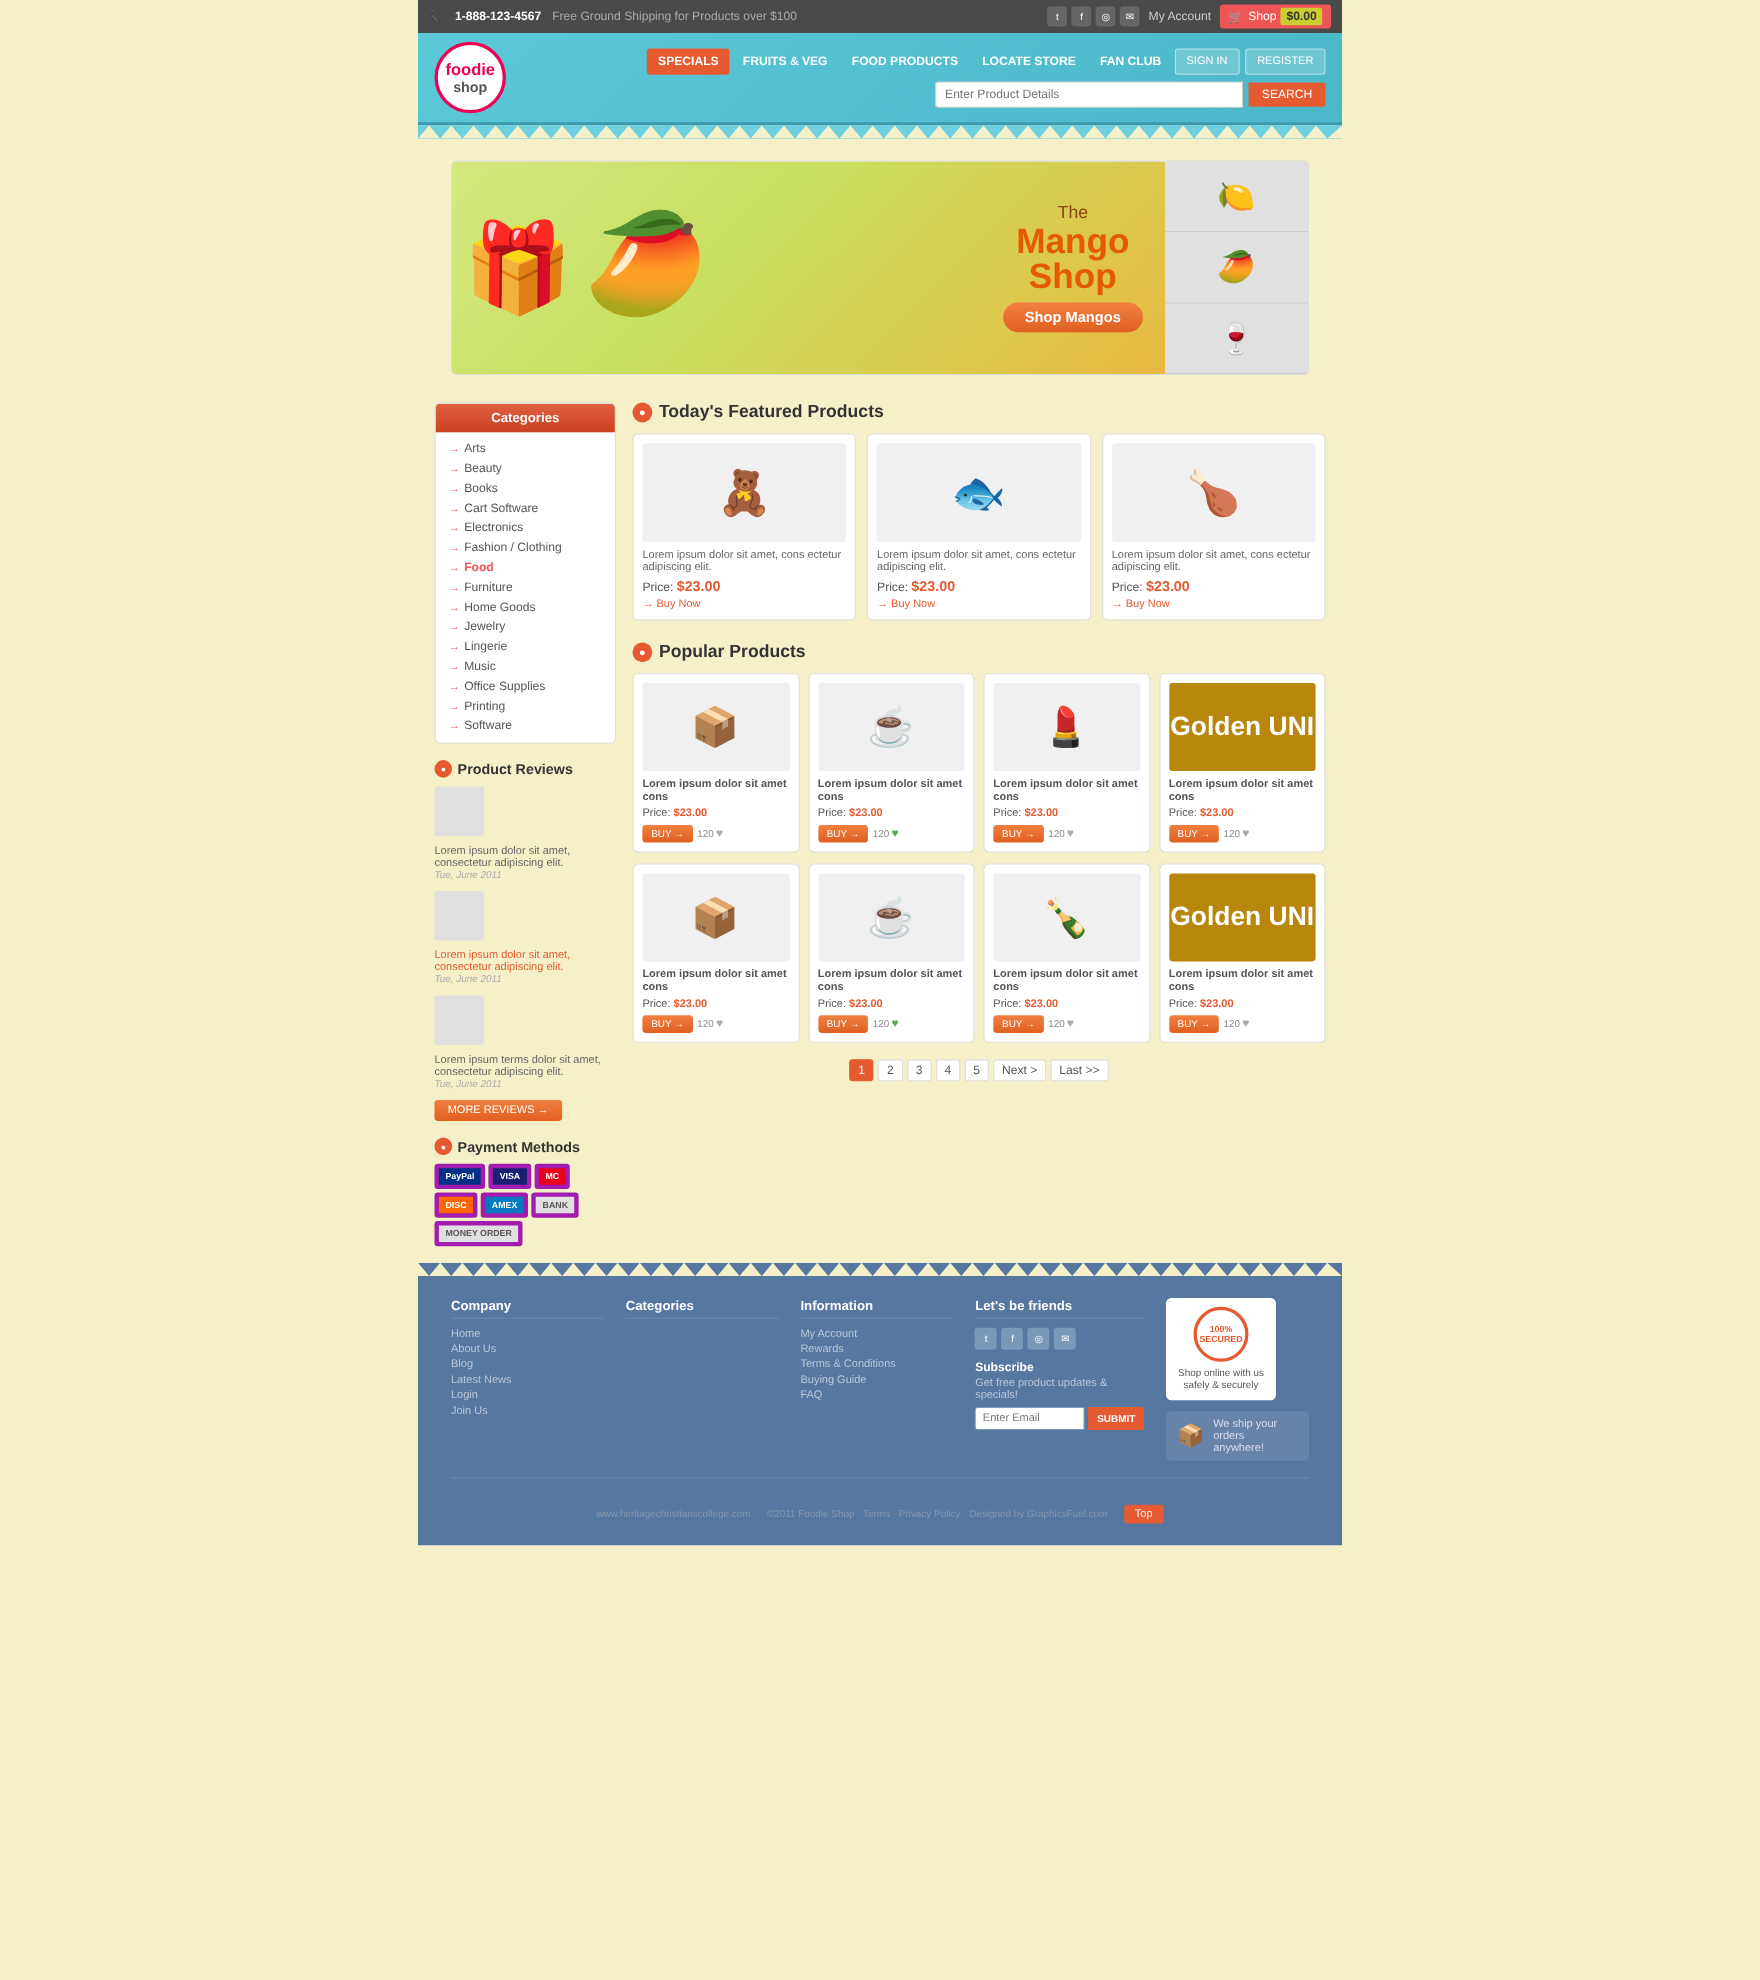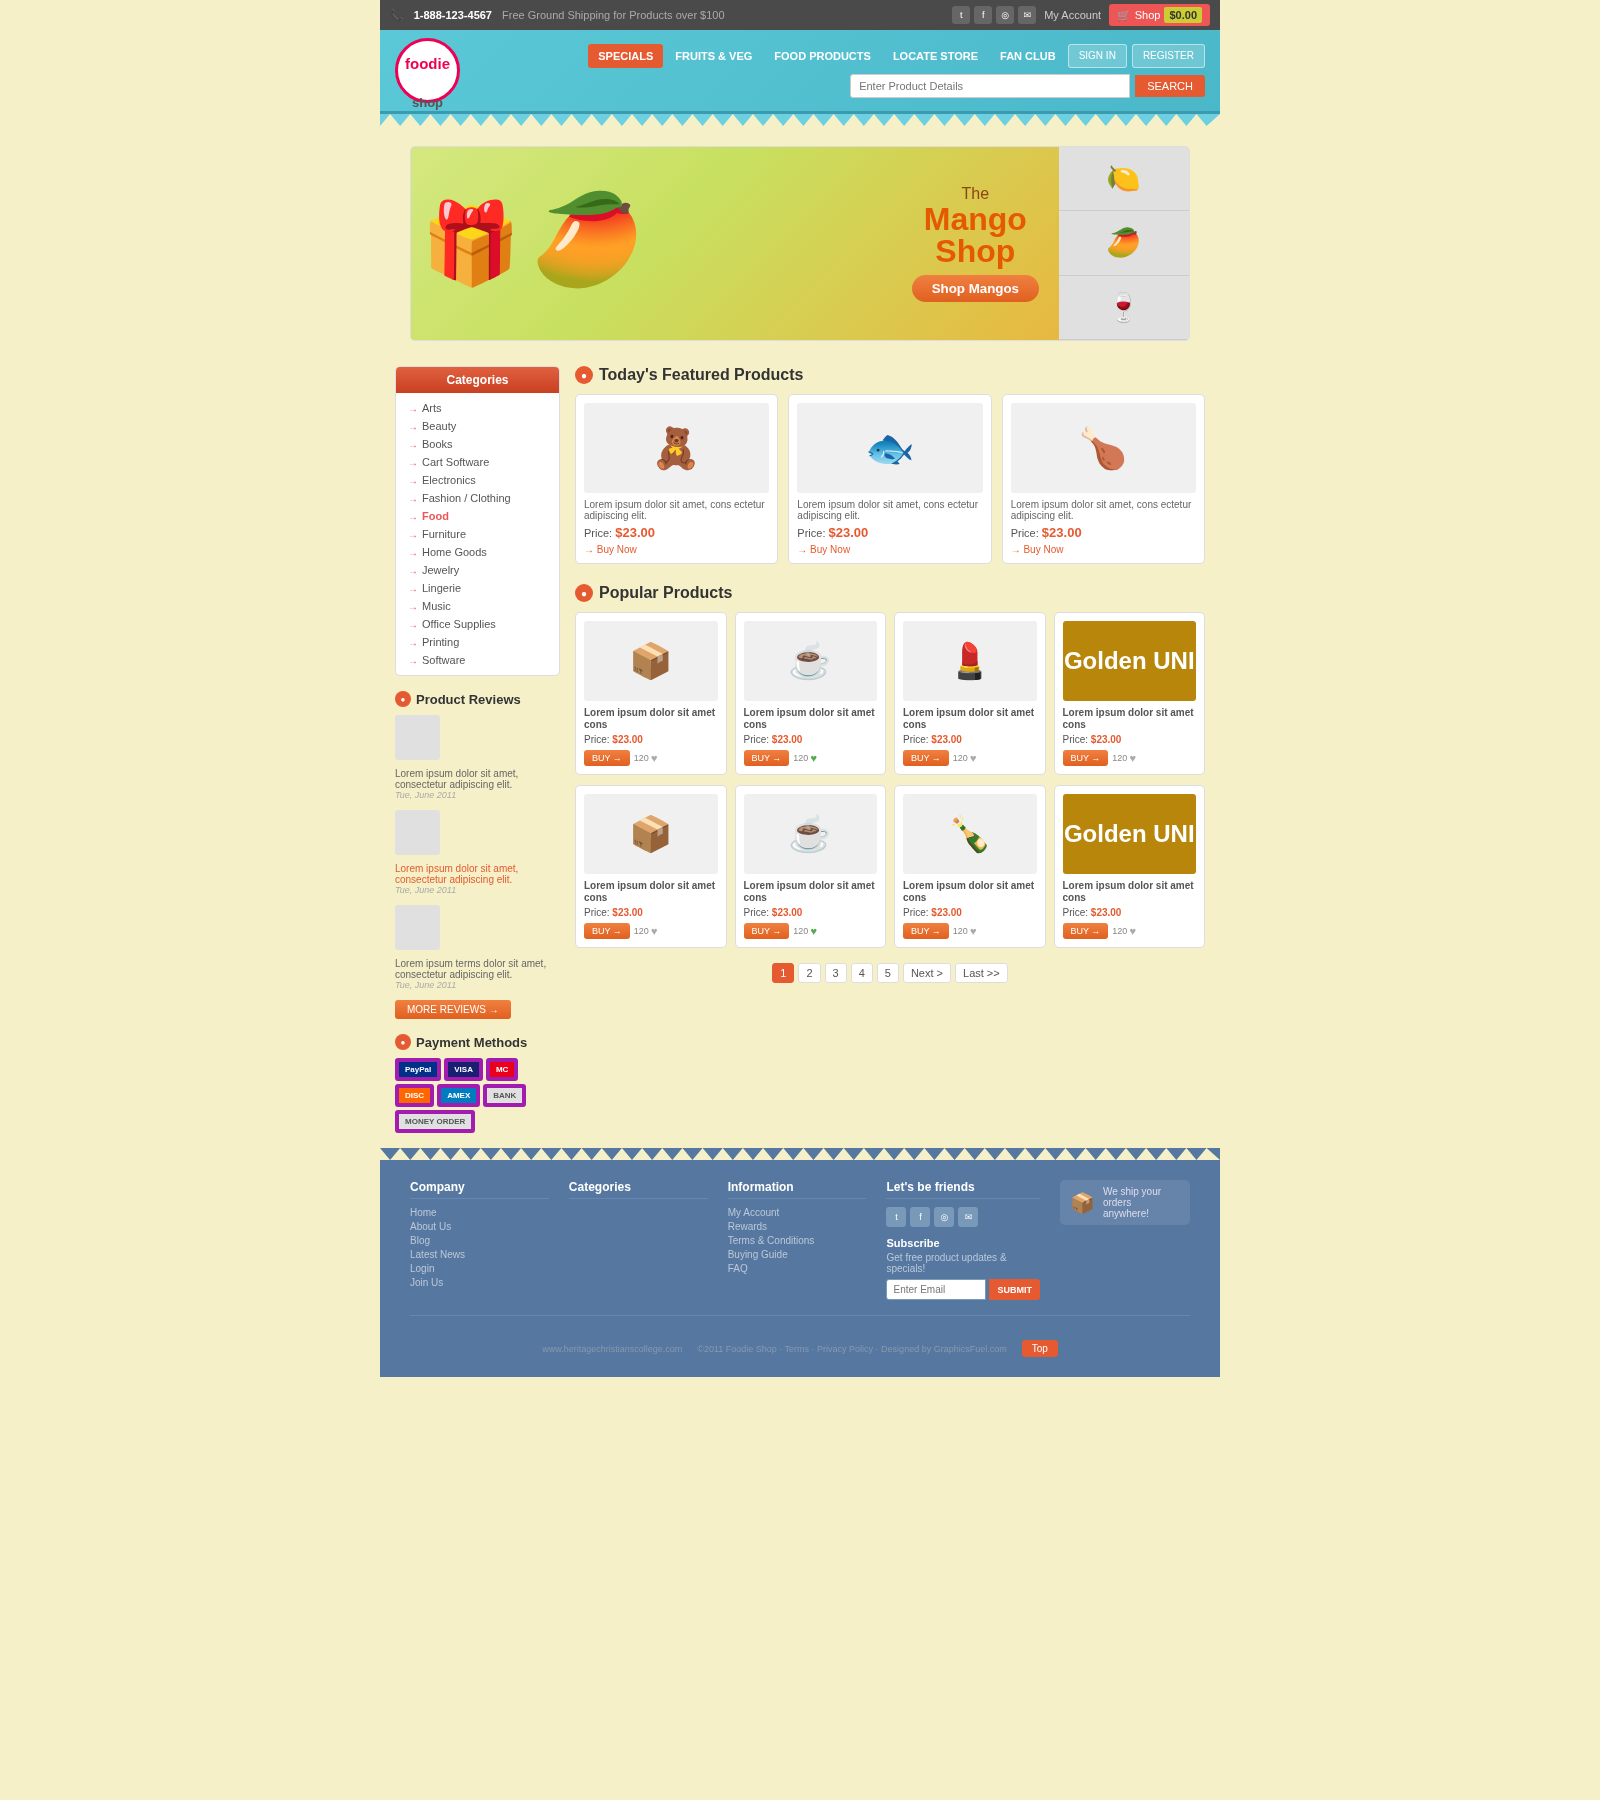--- a/index.html
+++ b/index.html
@@ -10,21 +10,21 @@
     .top-bar .phone { color: #fff; font-weight: bold; }
     .top-bar .shipping { color: #aaa; }
     .top-bar .social-icons { display: flex; gap: 4px; }
     .social-icon { width: 18px; height: 18px; background: #666; border-radius: 3px; display: flex; align-items: center; justify-content: center; color: #fff; font-size: 9px; cursor: pointer; }
     .cart-btn { background: #e55; color: #fff; border: none; padding: 3px 8px; border-radius: 3px; font-size: 11px; cursor: pointer; display: flex; align-items: center; gap: 4px; }
     .cart-price { background: #cc3; color: #333; padding: 2px 5px; border-radius: 2px; font-weight: bold; }
 
     
     .header { background: linear-gradient(135deg, #5bc8d8 0%, #4ab8c8 100%); padding: 8px 15px; display: flex; align-items: center; justify-content: space-between; border-bottom: 3px solid #3a9ab0; }
     .logo { background: #fff; border-radius: 50%; width: 65px; height: 65px; display: flex; flex-direction: column; align-items: center; justify-content: center; font-weight: bold; color: #e05; font-size: 13px; border: 3px solid #e05; }
-    .logo span { font-size: 9px; color: #555; margin-top: 23px; }
+    .logo span { font-size: 9px; color: #555; }
     .nav-area { display: flex; flex-direction: column; align-items: flex-end; gap: 6px; }
     .nav-menu { display: flex; gap: 2px; }
     .nav-item { padding: 6px 10px; color: #fff; font-size: 11px; cursor: pointer; border-radius: 3px; text-transform: uppercase; font-weight: bold; }
     .nav-item.active { background: #e55a30; }
     .auth-btns { display: flex; gap: 5px; }
     .auth-btn { background: rgba(255,255,255,0.2); border: 1px solid rgba(255,255,255,0.5); color: #fff; padding: 3px 10px; border-radius: 3px; font-size: 10px; cursor: pointer; }
     .search-input { width: 280px; padding: 5px 8px; border: 1px solid #ccc; border-radius: 3px 0 0 3px; font-size: 11px; color: #999; }
     .search-btn { background: #e55a30; color: #fff; border: none; padding: 5px 12px; border-radius: 0 3px 3px 0; cursor: pointer; font-size: 11px; }
 
     
@@ -434,20 +434,26 @@
         <div style="color:#fff;font-size:11px;font-weight:bold;margin-bottom:3px;">Subscribe</div>
         <div style="color:#bcc8d8;font-size:10px;margin-bottom:5px;">Get free product updates &amp; specials!</div>
         <div class="footer-subscribe">
           <input class="footer-email" type="email" placeholder="Enter Email" style="">
           <button class="submit-btn">SUBMIT</button>
         </div>
       </div>
     </div>
 
     <div style="display:flex;flex-direction:column;gap:10px;flex-shrink:0;width:130px;">
+      <div style="display:flex;gap:8px;align-items:flex-start;">
+        <div class="footer-badge">
+          <div class="badge-circle">100%<br>SECURED</div>
+          <div style="font-size:9px;color:#555;line-height:1.2;">Shop online with us safely &amp; securely</div>
+        </div>
+      </div>
       <div class="ship-box">
         <span class="ship-icon">📦</span>
         <span class="ship-text">We ship your orders anywhere!</span>
       </div>
     </div>
 
   </div>
 
   <div class="footer-bottom">
     <span>www.heritagechristianscollege.com</span>

